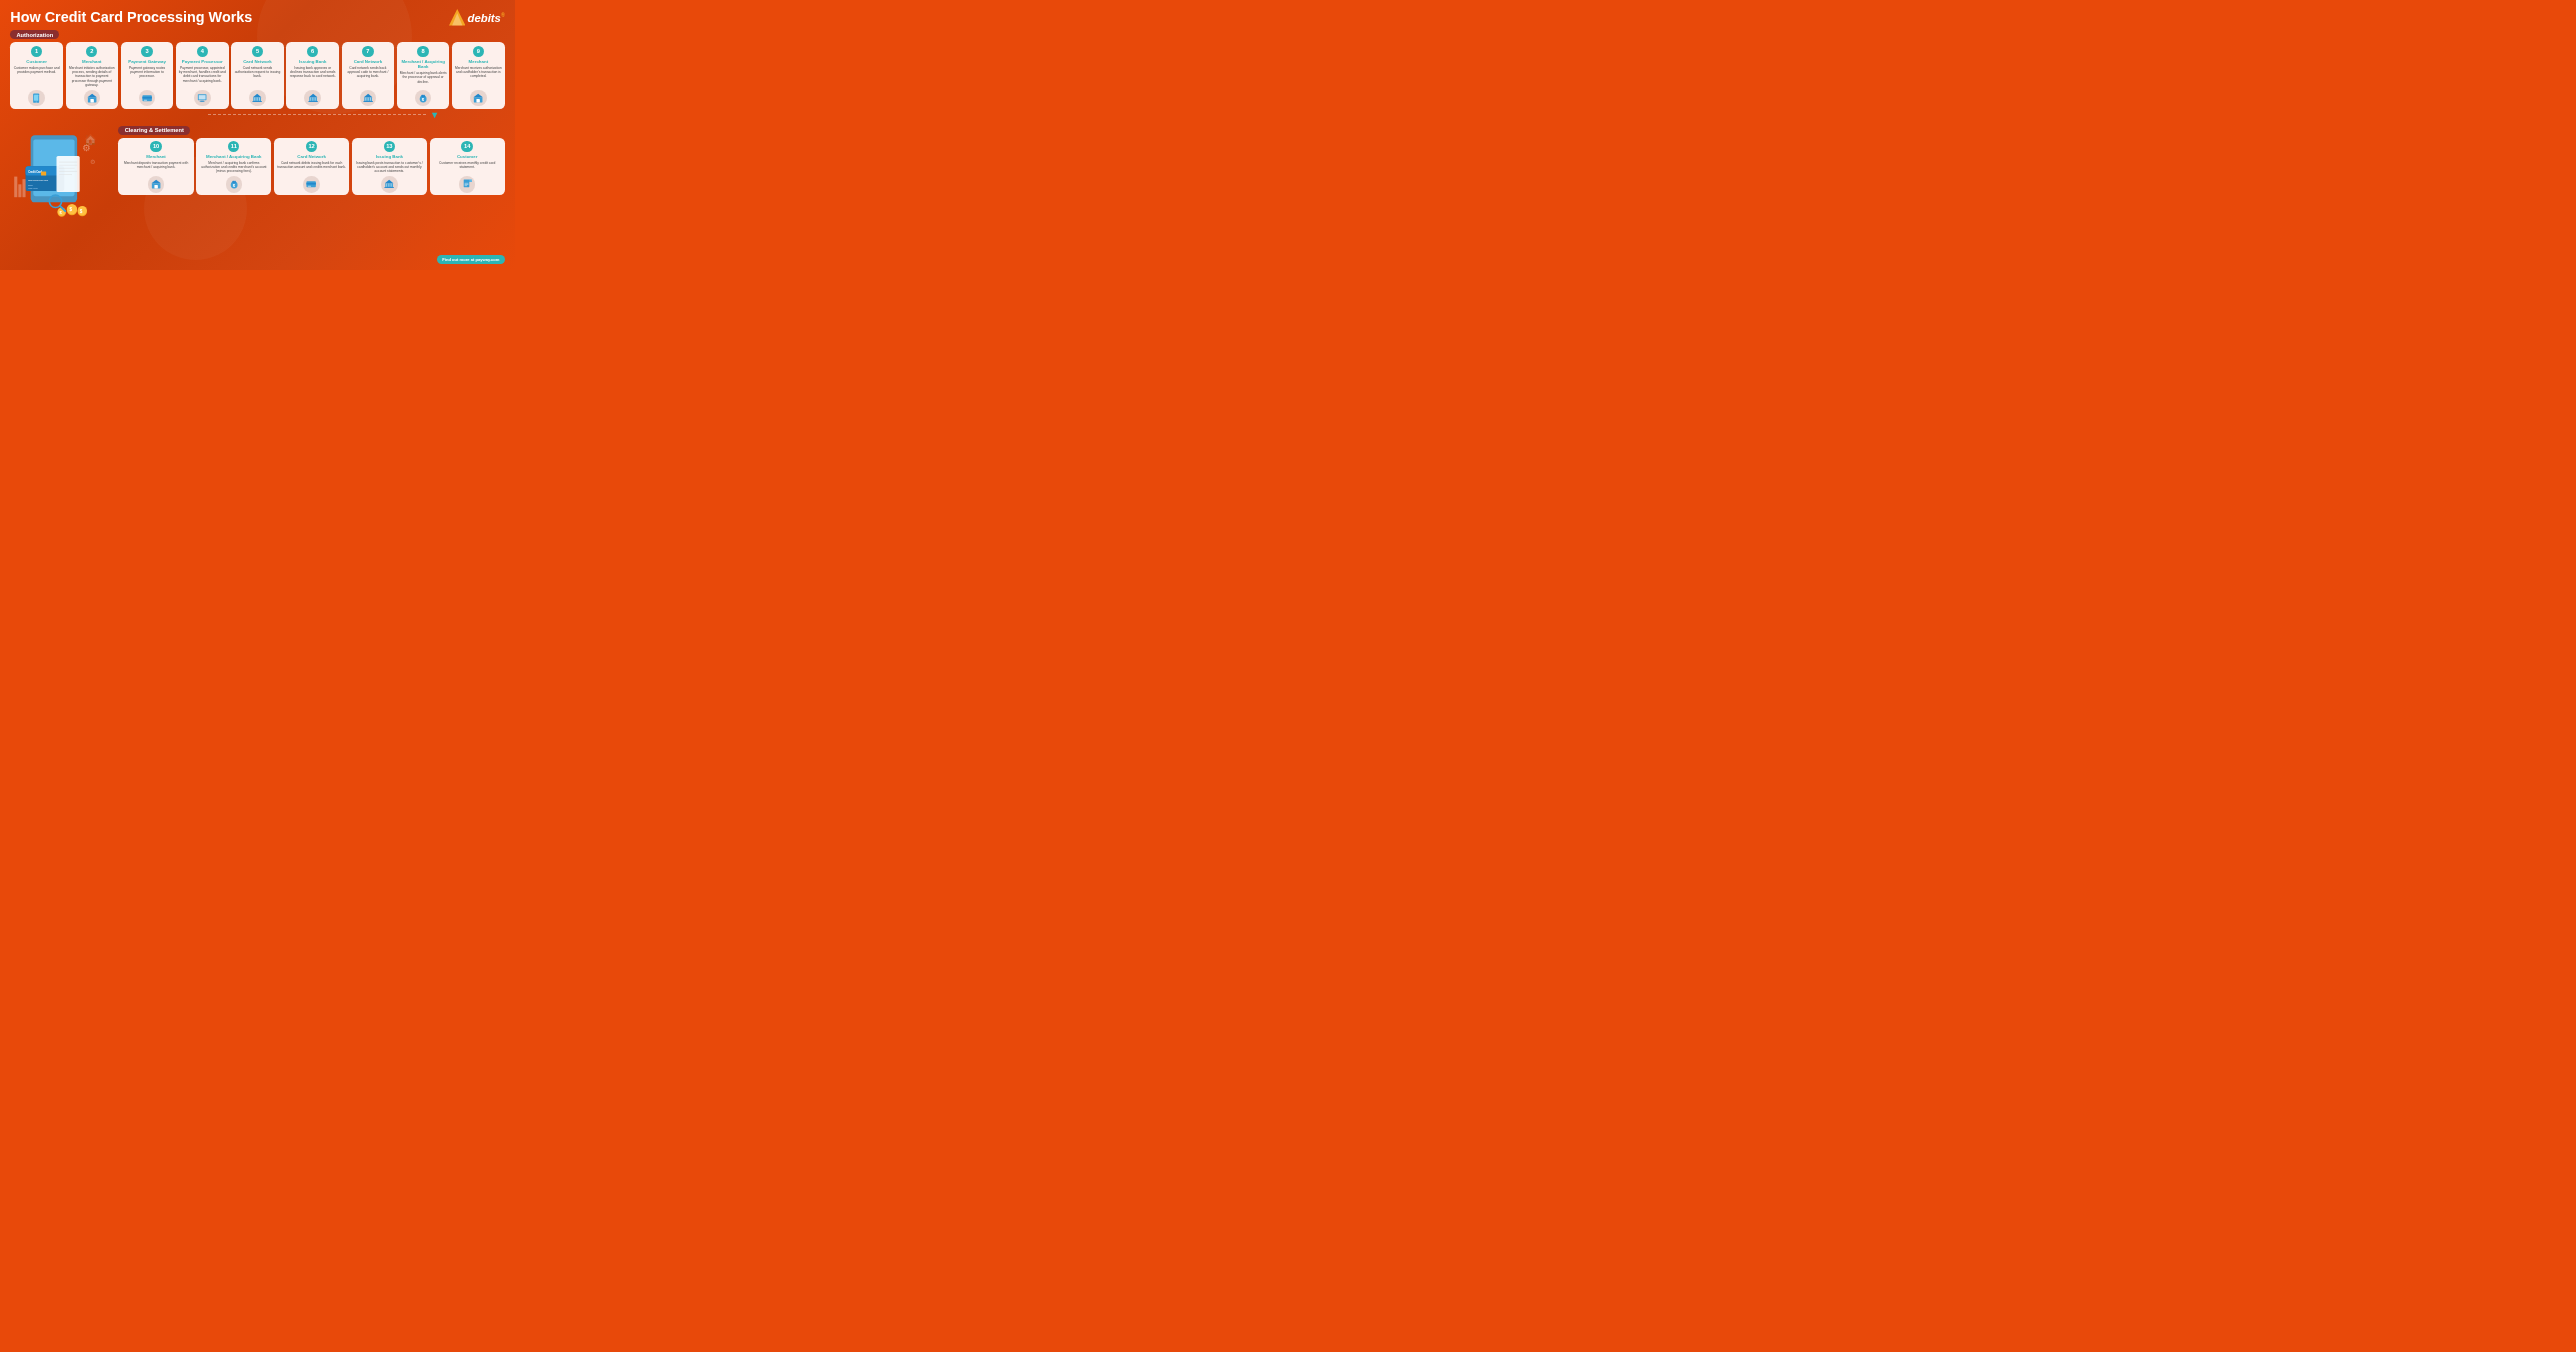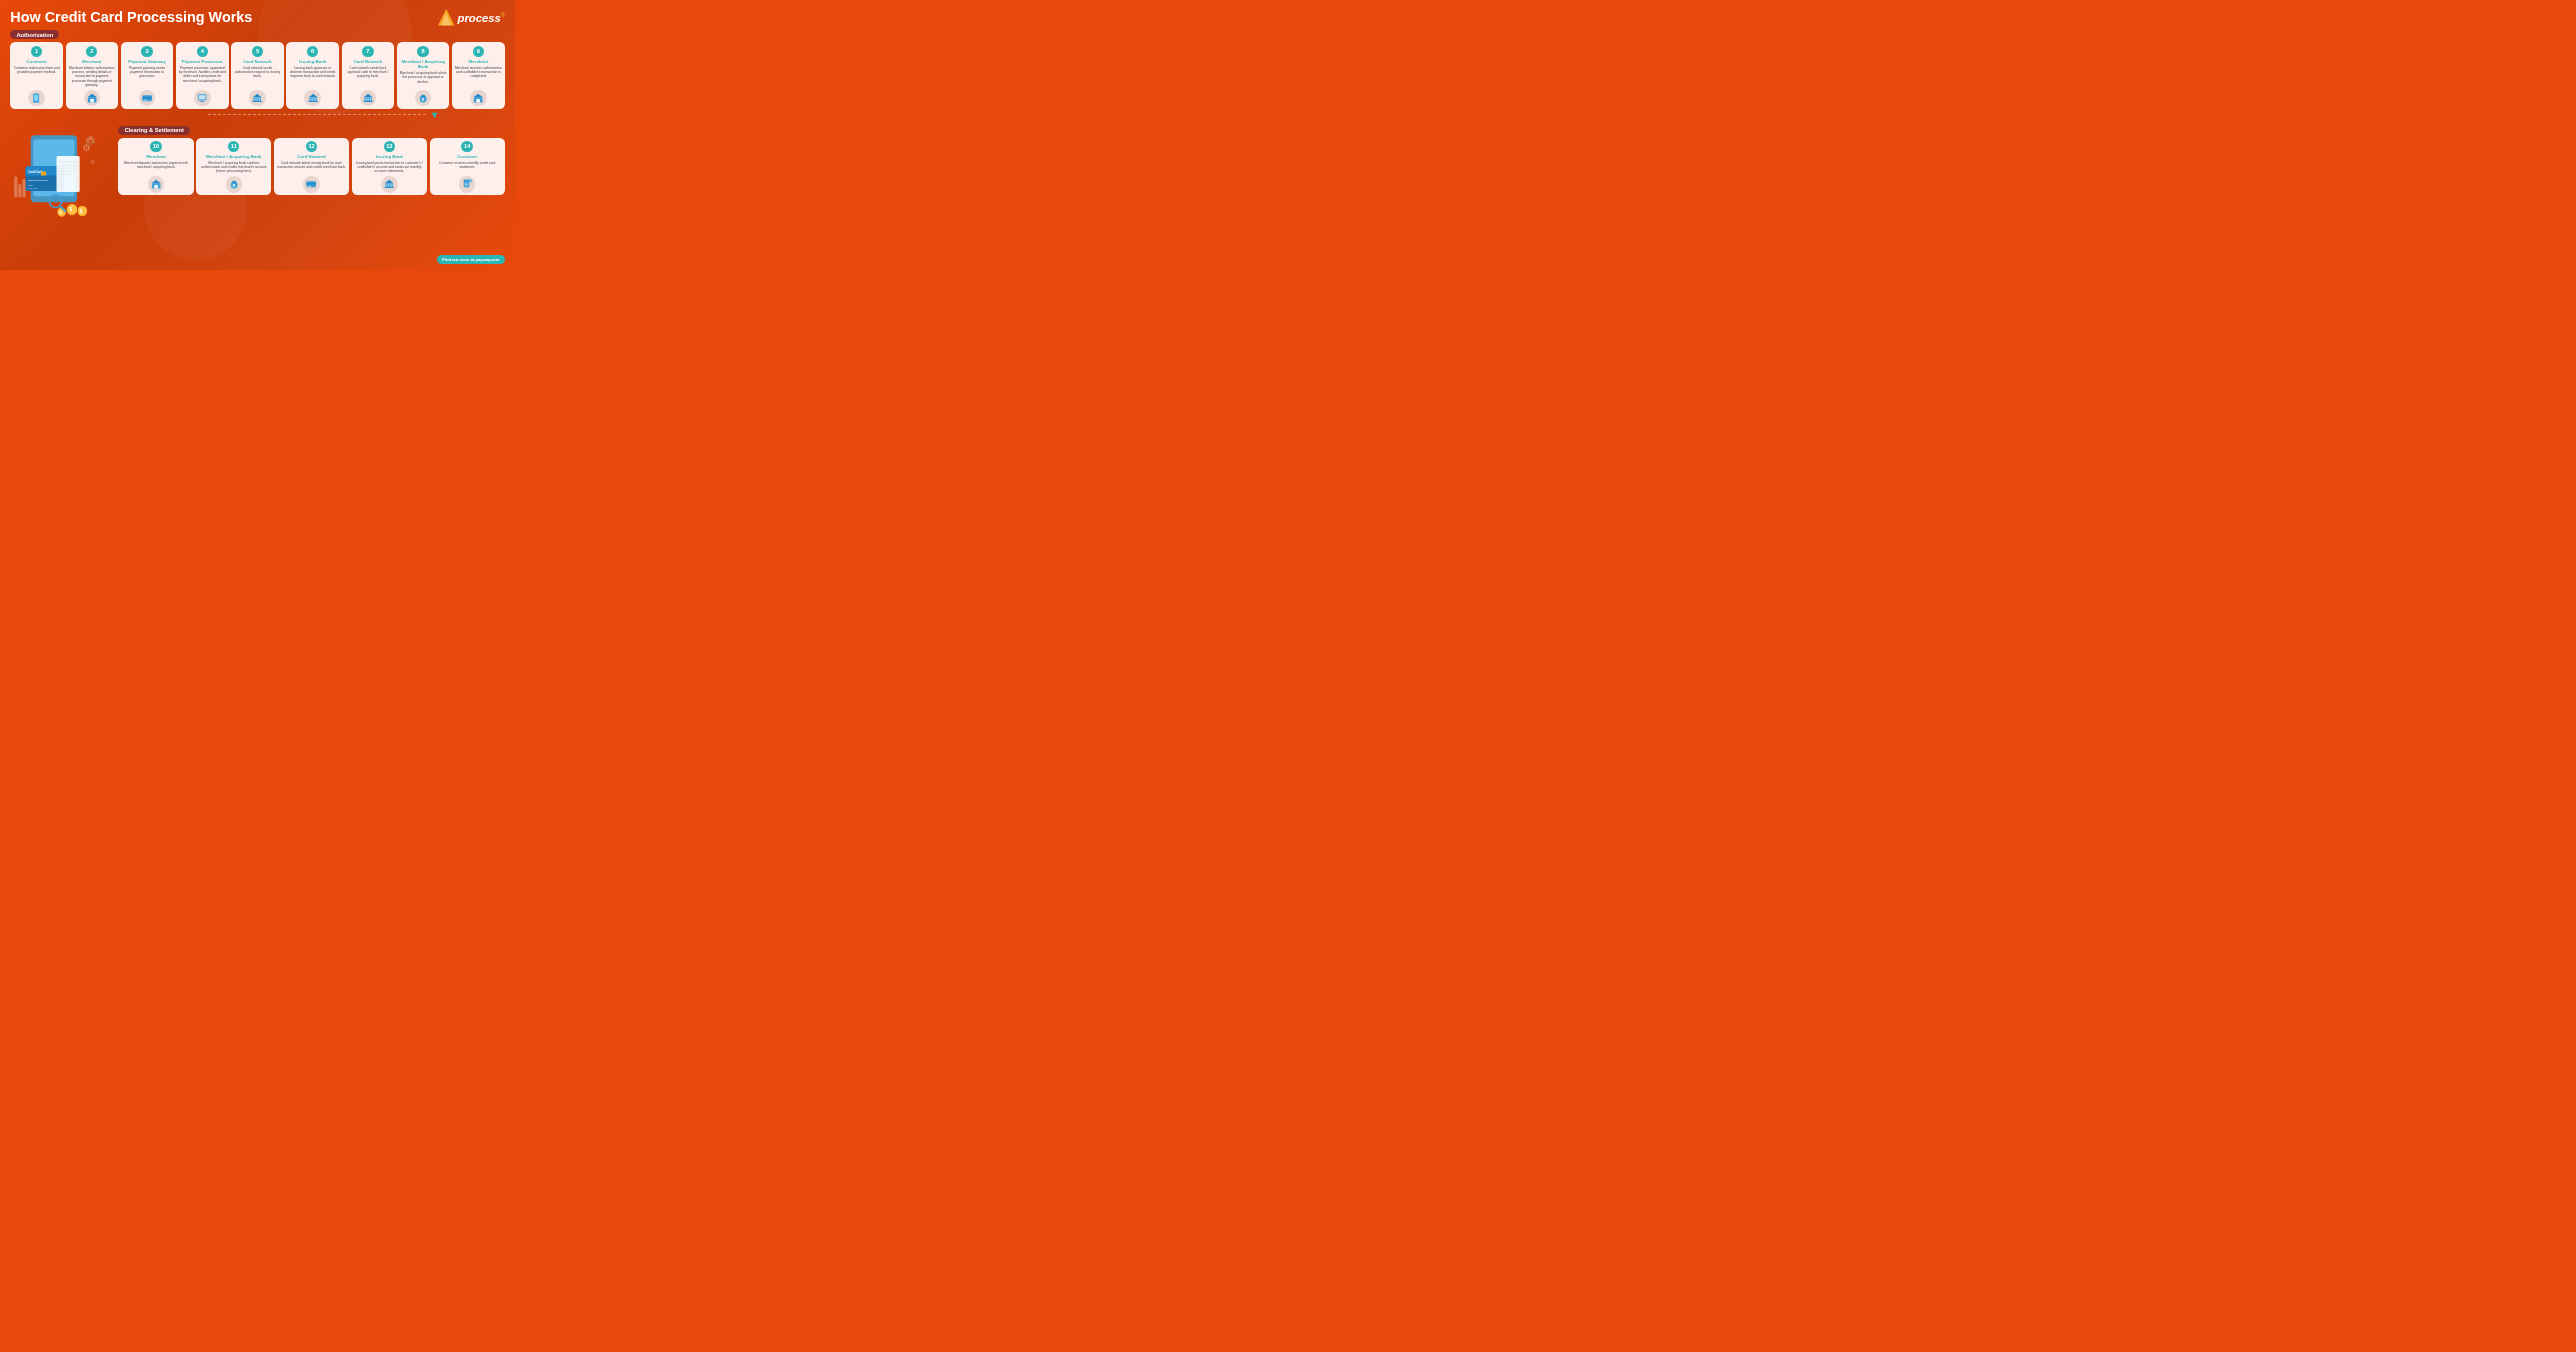--- a/index.html
+++ b/index.html
@@ -223,21 +223,21 @@
 
   <div class="header">
     <div class="main-title">How Credit Card Processing Works</div>
     <div class="logo-area">
 
       <svg width="16.5" height="16.5" viewBox="0 0 32 32">
         <polygon points="0,32 16,0 32,32" fill="#f5a623"></polygon>
         <polygon points="6,32 16,8 26,32" fill="white" opacity="0.3"></polygon>
       </svg>
       <span class="logo-text">
-        <span>process</span><span class="logo-reg">®</span>
+        <span>debits</span><span class="logo-reg">®</span>
       </span>
     </div>
   </div>
 
   <div>
     <div class="section-label">Authorization</div>
     <div class="cards-row" id="auth-cards">
         <div class="card">
           <div class="card-number">1</div>
           <div class="card-title">Customer</div>

